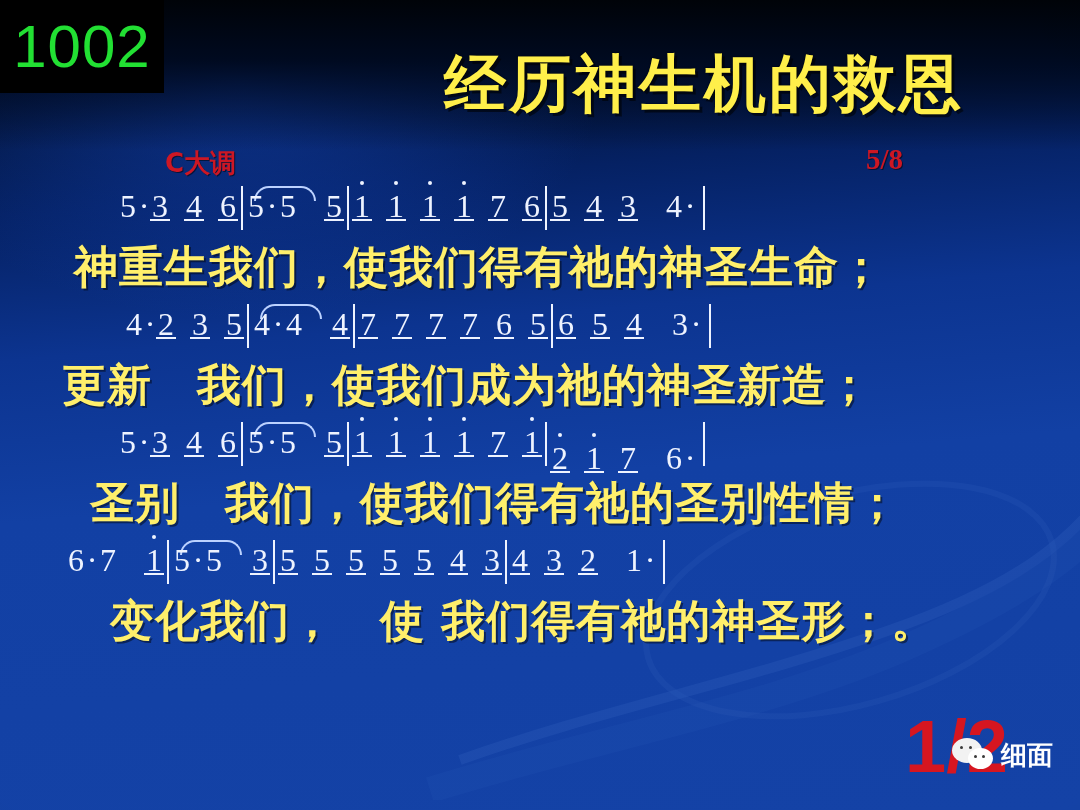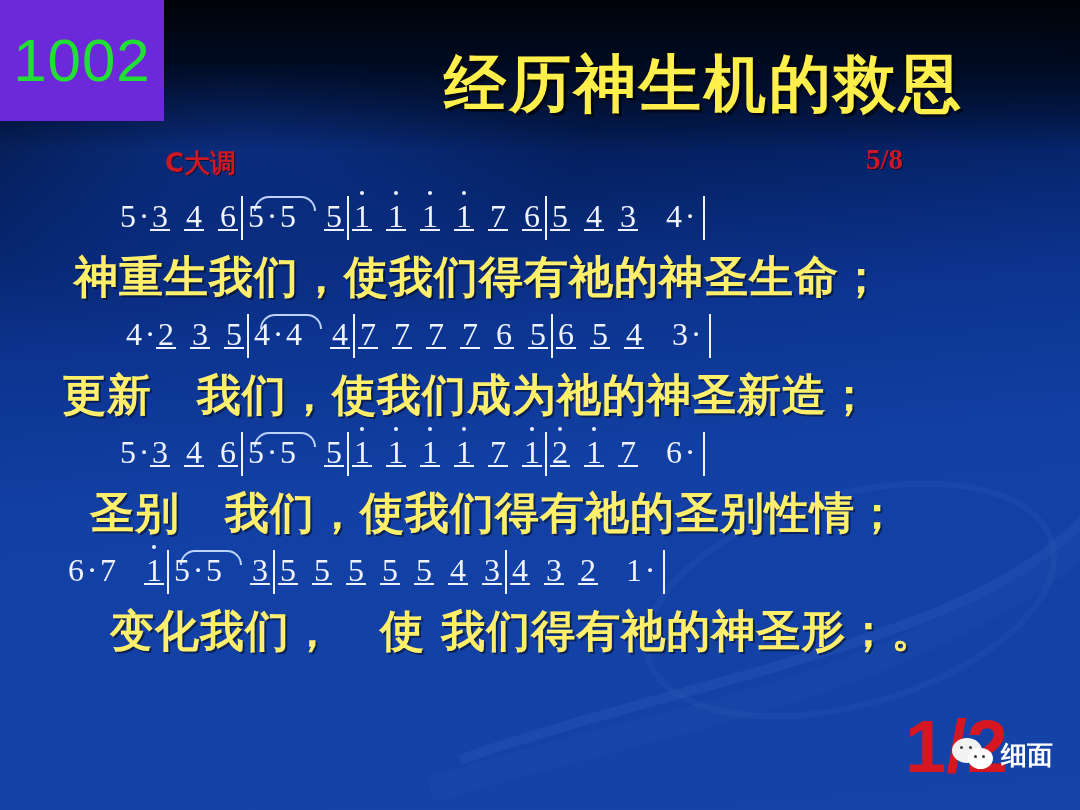--- a/index.html
+++ b/index.html
@@ -19,22 +19,22 @@
   .bg-base{position:absolute;inset:0;background:linear-gradient(175deg,#000610 0%,#01102f 10%,#052163 24%,#0c3490 40%,#1240a4 58%,#1442a6 100%);}
   .bg-dark-top{position:absolute;left:0;top:0;width:100%;height:150px;
     background:linear-gradient(180deg,#000308 0%,#000a20 40%,rgba(7,33,95,0) 100%);}
   .bg-glow{position:absolute;left:-10%;top:-25%;width:80%;height:70%;
     background:radial-gradient(60% 60% at 40% 50%, rgba(20,70,190,.55) 0%, rgba(10,40,130,0) 70%);}
   .bg-swirl{position:absolute;right:-60px;top:380px;width:720px;height:420px;opacity:.20;}
   .bg-vign{position:absolute;inset:0;background:radial-gradient(130% 110% at 50% 55%, rgba(0,0,0,0) 55%, rgba(0,0,0,.30) 100%);}
 
   
   #badge{
-    position:absolute;left:0;top:0;width:164px;height:121px;
-    background:#6d28d9;display:flex;align-items:center;justify-content:center;
+    position:absolute;left:0;top:0;width:164px;height:93px;
+    background:#000000;display:flex;align-items:center;justify-content:center;
   }
   #badge span{
     color:#22e033;font-size:60px;line-height:1;font-family:"Liberation Sans",sans-serif;
     letter-spacing:1px;
   }
 
   
   #title{
     position:absolute;left:0;top:42px;width:964px;text-align:right;
     color:#ffef4a;font-size:62px;font-weight:bold;letter-spacing:3px;
@@ -52,21 +52,21 @@
   #keysig{
     position:absolute;left:165px;top:146px;color:#cc1724;font-size:26px;font-weight:bold;
     font-family:"DejaVu Sans",sans-serif;text-shadow:1px 1px 0 rgba(0,0,0,.5);
   }
   #timesig{
     position:absolute;left:866px;top:143px;color:#cc1724;font-size:29px;font-weight:bold;
     font-family:"Liberation Serif",serif;text-shadow:1px 1px 0 rgba(0,0,0,.5);
   }
 
   
-  #music{position:absolute;left:0;top:198px;width:1080px;}
+  #music{position:absolute;left:0;top:188px;width:1080px;}
   .verse{margin-bottom:6px;}
 
   .notes{
     height:50px;position:relative;color:#eef3ff;
     font-family:"Liberation Serif",serif;font-size:32px;
     display:flex;align-items:flex-start;white-space:nowrap;
   }
   .notes.v1{padding-left:120px;}
   .notes.v2{padding-left:126px;}
   .notes.v3{padding-left:120px;}
@@ -164,21 +164,21 @@
         <div class="lyric v2">更新　我们，使我们成为祂的神圣新造；</div>
       </div>
       <div class="verse">
         <div class="notes v3">
           <span class="sp" style="position: relative; display: inline-block;"><span class="n">5</span><span class="dot">·</span><span class="n u">3</span><span class="sp" style="width: 18px;"></span><span class="n u">4</span><span class="sp" style="width: 18px;"></span><span class="n u">6</span></span>
           <span class="bar"></span>
           <span class="sp" style="position: relative; display: inline-block;"><span class="tie" style="left: 6px;"></span><span class="n">5</span><span class="dot">·</span><span class="n">5</span><span class="sp" style="width: 30px;"></span><span class="n u">5</span></span>
           <span class="bar"></span>
           <span class="sp" style="position: relative; display: inline-block;"><span class="n u hi">1</span><span class="sp" style="width: 18px;"></span><span class="n u hi">1</span><span class="sp" style="width: 18px;"></span><span class="n u hi">1</span><span class="sp" style="width: 18px;"></span><span class="n u hi">1</span><span class="sp" style="width: 18px;"></span><span class="n u">7</span><span class="sp" style="width: 18px;"></span><span class="n u hi">1</span></span>
           <span class="bar"></span>
-          <span class="sp" style="position: relative; display: inline-block;"><span class="n u hi">2</span><span class="sp" style="width: 18px;"></span><span class="n u hi">1</span><span class="sp" style="width: 18px;"></span><span class="n u">7</span><span class="sp" style="width: 30px;"></span><span class="n">6</span><span class="dot">·</span></span>
+          <span class="sp" style="position: relative; display: inline-block; margin-top: 16px;"><span class="n u hi">2</span><span class="sp" style="width: 18px;"></span><span class="n u hi">1</span><span class="sp" style="width: 18px;"></span><span class="n u">7</span><span class="sp" style="width: 30px;"></span><span class="n">6</span><span class="dot">·</span></span>
           <span class="bar"></span>
         </div>
         <div class="lyric v3">圣别　我们，使我们得有祂的圣别性情；</div>
       </div>
       <div class="verse">
         <div class="notes v4">
           <span class="sp" style="position: relative; display: inline-block;"><span class="n">6</span><span class="dot">·</span><span class="n">7</span><span class="sp" style="width: 30px;"></span><span class="n u hi">1</span></span>
           <span class="bar"></span>
           <span class="sp" style="position: relative; display: inline-block;"><span class="tie" style="left: 6px;"></span><span class="n">5</span><span class="dot">·</span><span class="n">5</span><span class="sp" style="width: 30px;"></span><span class="n u">3</span></span>
           <span class="bar"></span>

